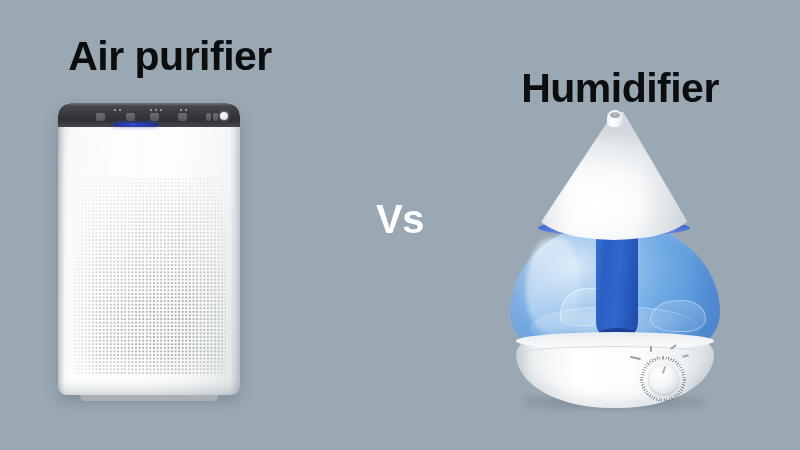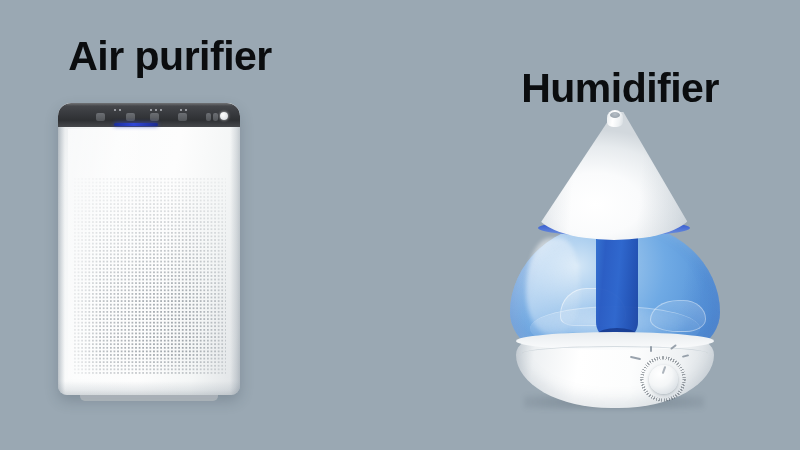--- a/index.html
+++ b/index.html
@@ -437,20 +437,21 @@
 </style>
 </head>
 <body>
 
 <div class="stage">
 
   <div class="heading" id="heading-left">Air purifier</div>
 
   <div class="heading" id="heading-right">Humidifier</div>
 
+  <div id="vs-label">Vs</div>
 
   <div id="air-purifier">
     <div class="ap-foot"></div>
     <div class="ap-body">
       <div class="ap-grille"></div>
       <div class="ap-gloss"></div>
       <div class="ap-edge-left"></div>
       <div class="ap-edge-right"></div>
       <div class="ap-edge-bottom"></div>
 

